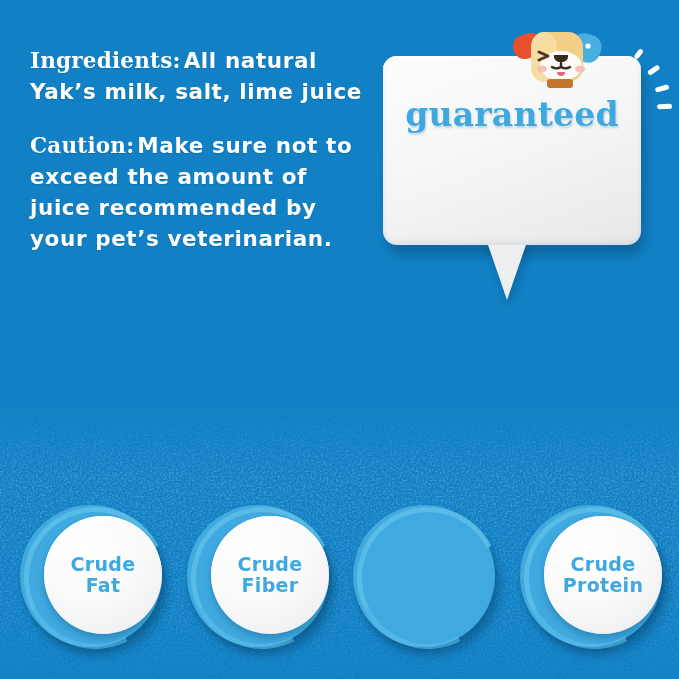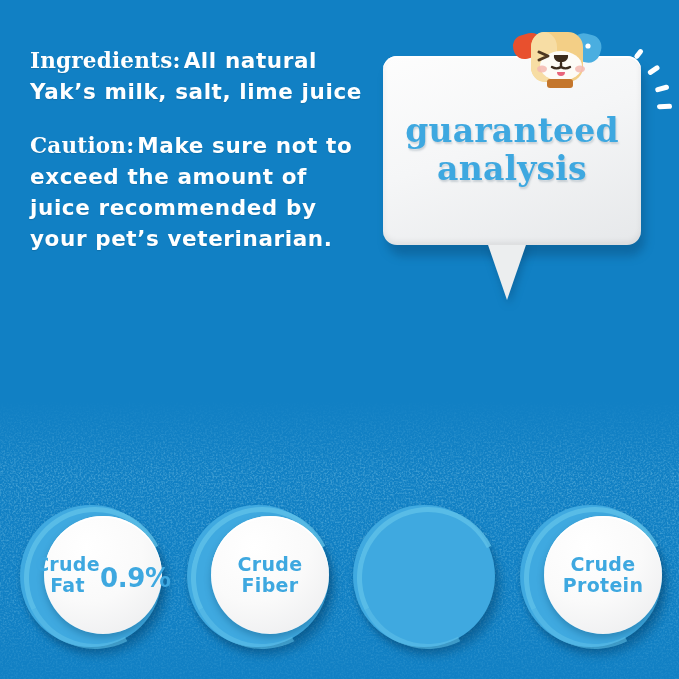--- a/index.html
+++ b/index.html
@@ -282,21 +282,20 @@
 
   <div class="circles">
 
     <div class="nut-circle" style="left:20px">
       <div class="ring-shadow"></div>
       <div class="ring"></div>
       <div class="ring-accent"></div>
       <div class="disc">
         <div class="nut-name">Crude
 Fat</div>
-        <div class="nut-value">0.9%</div>
       </div>
     </div>
 
     <div class="nut-circle" style="left:187px">
       <div class="ring-shadow"></div>
       <div class="ring"></div>
       <div class="ring-accent"></div>
       <div class="disc">
         <div class="nut-name">Crude
 Fiber</div>
@@ -314,18 +313,17 @@
       <div class="ring"></div>
       <div class="ring-accent"></div>
       <div class="disc">
         <div class="nut-name">Crude
 Protein</div>
       </div>
     </div>
 
   </div>
 
-  <div class="bubble-text" style="position:absolute;left:383px;top:112px;">
+  <div class="bubble-text" style="position:absolute;left:383px;top:96px;">
     <div>guaranteed</div>
-    <div>analysis</div>
   </div>
 
 </div>
 
 </body></html>

